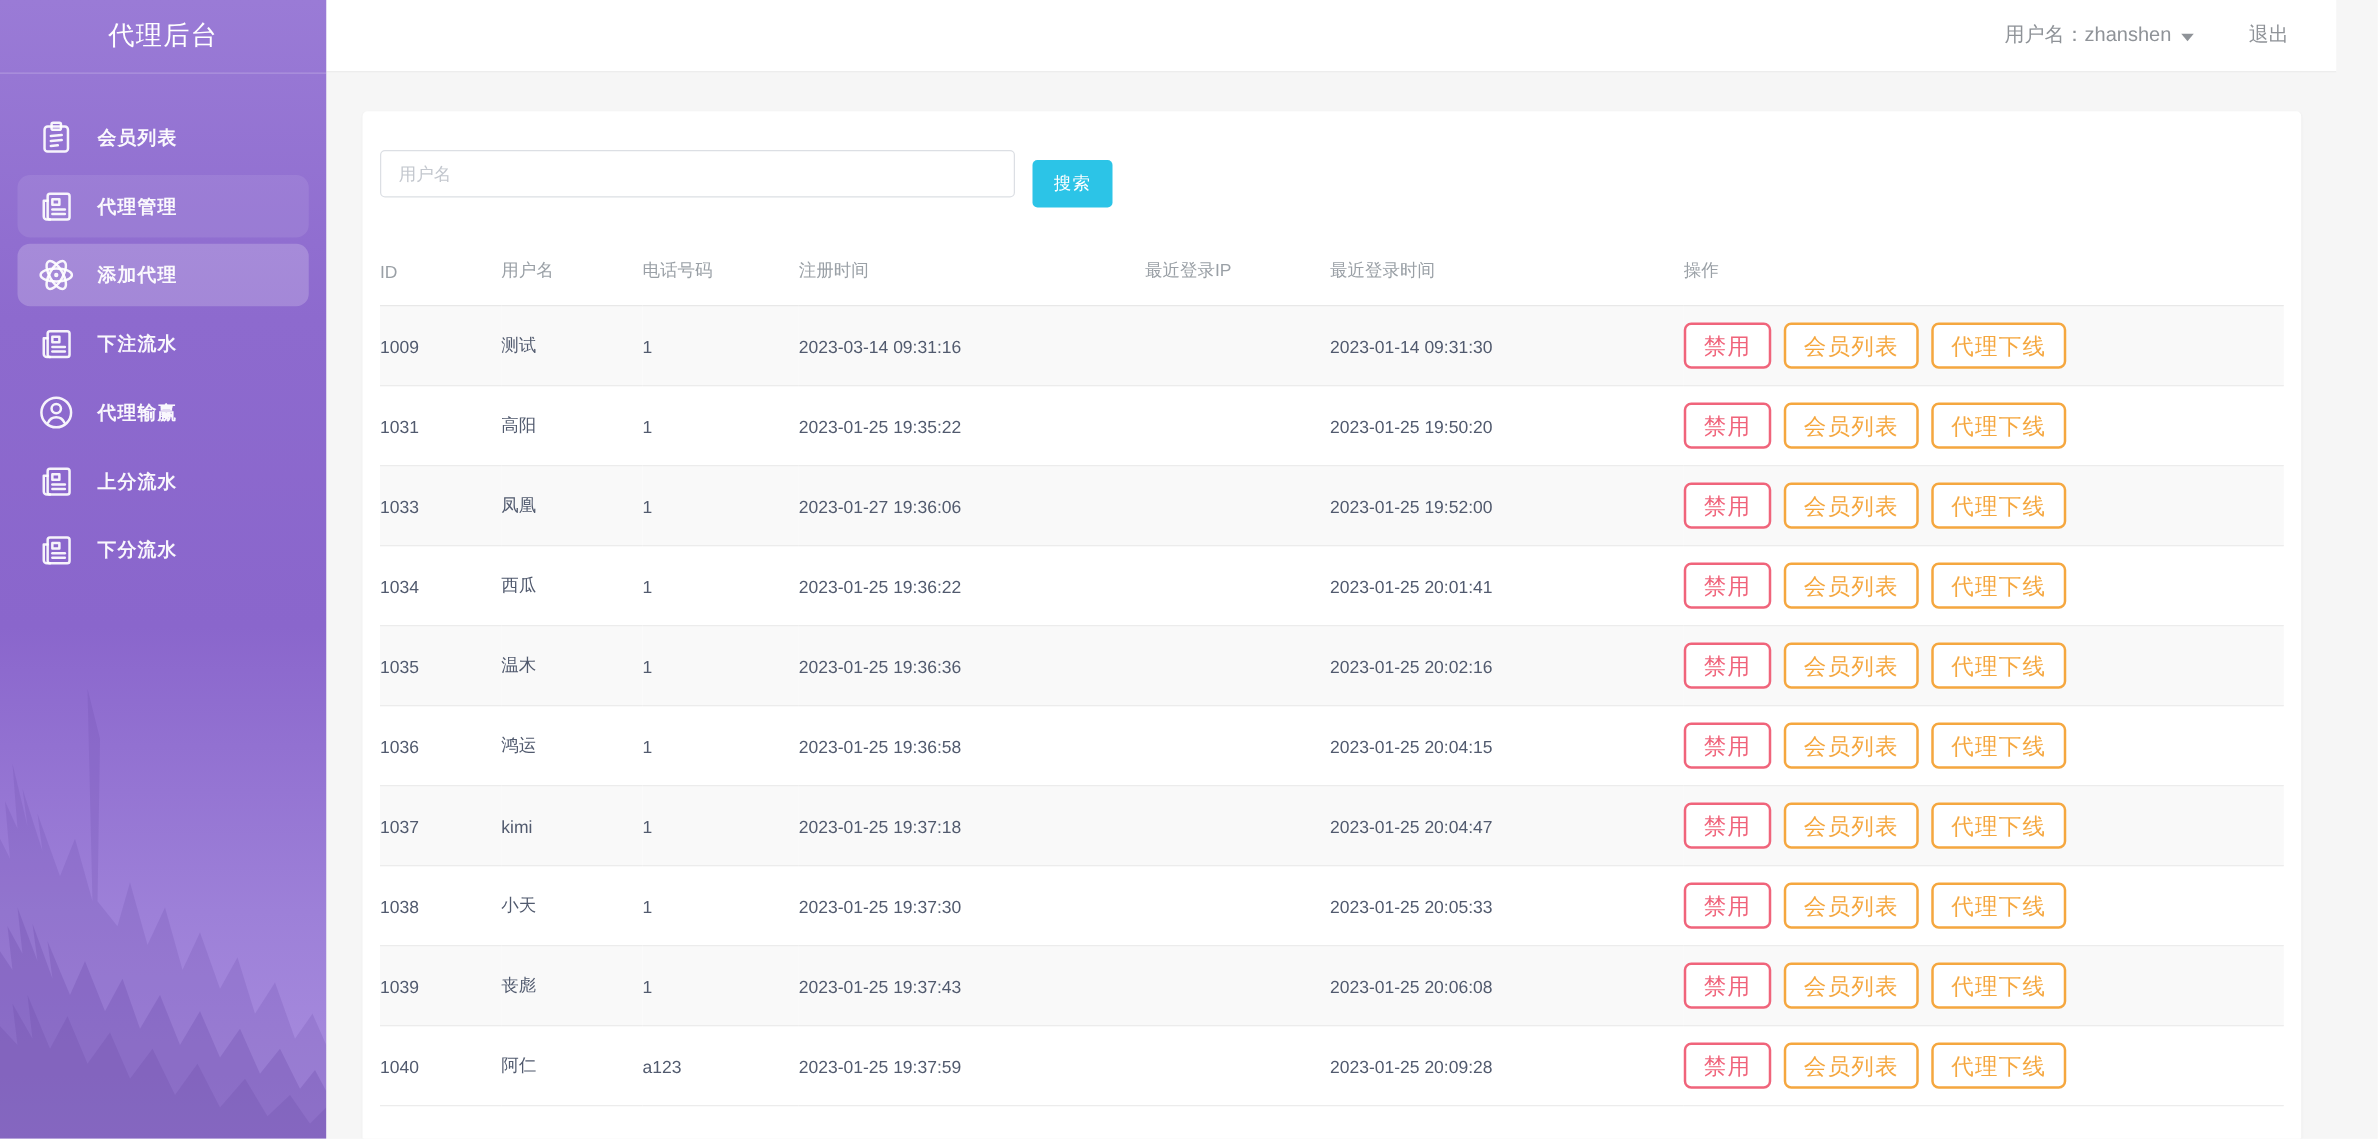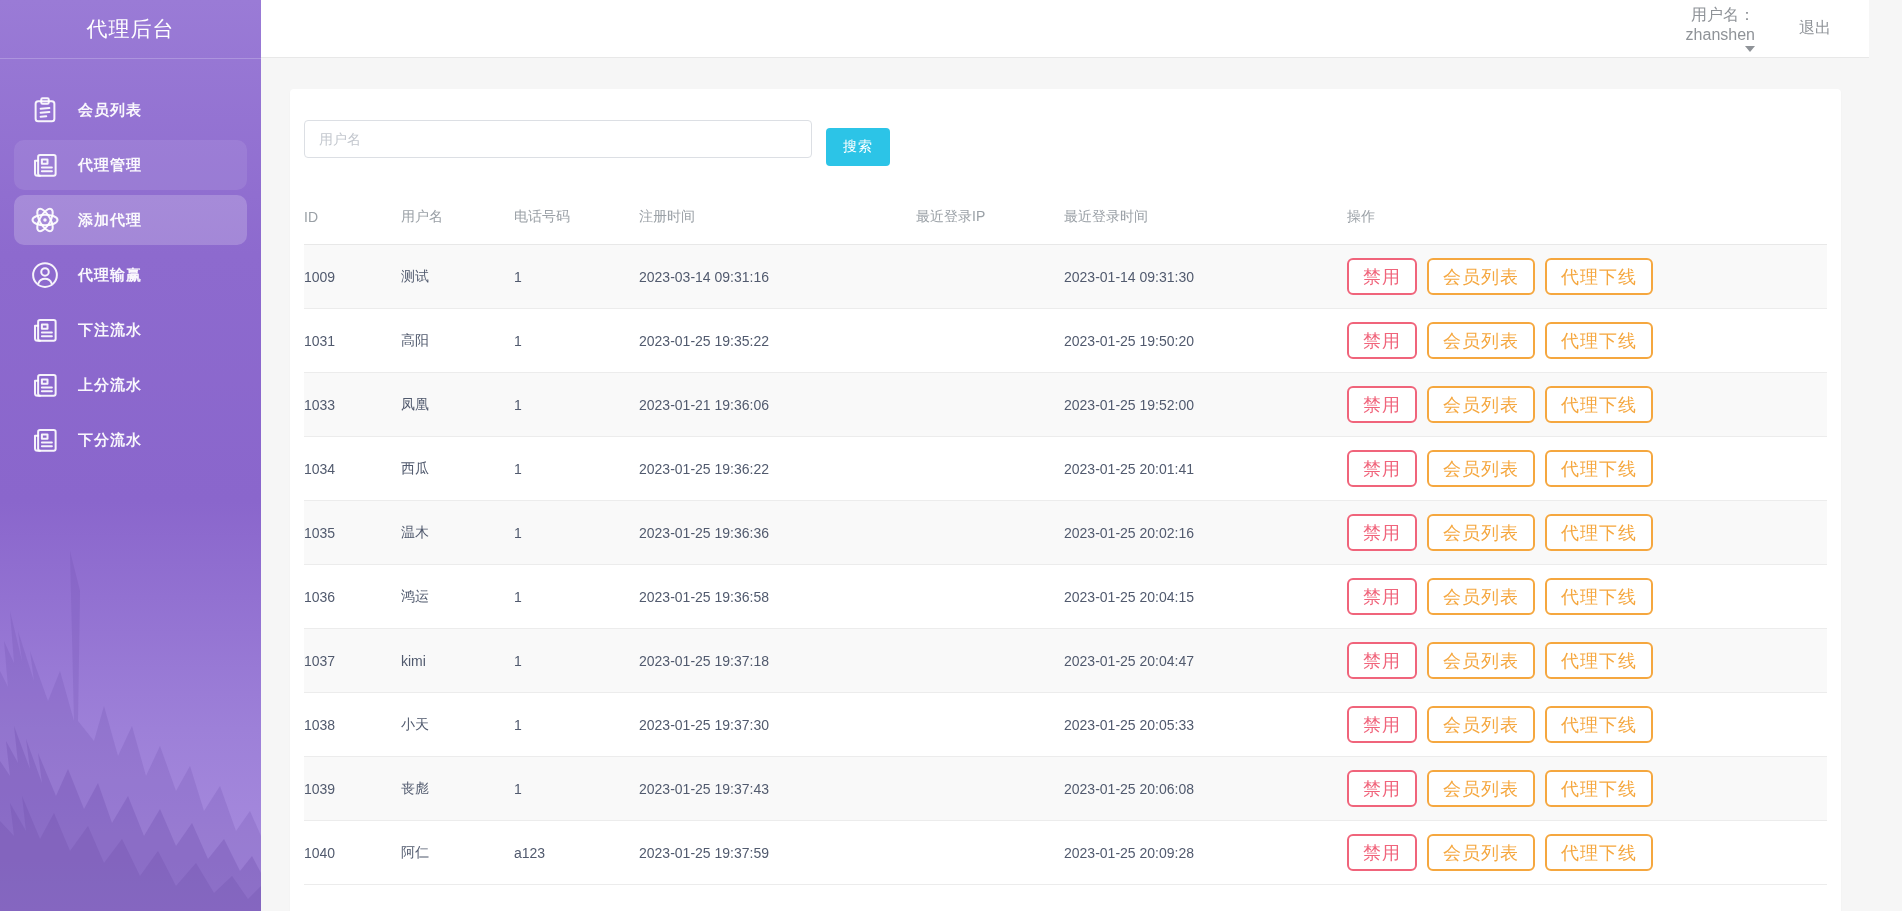--- a/index.html
+++ b/index.html
@@ -22,21 +22,21 @@
   .menu-item.active { background:rgba(255,255,255,.20); }
   .micon { width:34px; height:34px; margin-right:16px; display:flex; align-items:center; justify-content:center; }
   .micon svg { width:30px; height:30px; stroke:rgba(255,255,255,.92); fill:none;
                stroke-width:1.6; stroke-linecap:round; stroke-linejoin:round; }
   .forest { position:absolute; left:0; bottom:0; width:261px; height:420px; z-index:1; }
 
   
   .main { flex:1; display:flex; flex-direction:column; height:911px; }
   .topbar { height:58px; background:#fff; border-bottom:1px solid #e8e8e8;
             display:flex; align-items:center; justify-content:flex-end; padding-right:38px; }
-  .user-menu { color:#8f9398; font-size:16px; display:flex; align-items:flex-end; cursor:pointer;flex-direction:column; }
+  .user-menu { color:#8f9398; font-size:16px; display:flex; align-items:center; cursor:pointer; }
   .caret { width:0; height:0; border-left:5px solid transparent; border-right:5px solid transparent;
            border-top:6px solid #8f9398; margin-left:8px; margin-top:2px; }
   .logout { color:#8f9398; font-size:16px; margin-left:44px; cursor:pointer; }
 
   .content { flex:1; background:#f6f6f6; overflow:hidden; }
   .card { margin:31px 28px 0 29px; background:#fff; border-radius:4px;
           box-shadow:0 1px 2px rgba(0,0,0,.04); padding:23px 14px 0 14px; height:1200px; }
 
   .search-row { display:flex; align-items:center; margin-bottom:26px; }
   .search-input { width:508px; height:38px; border:1px solid #dcdfe4; border-radius:4px;
@@ -100,38 +100,38 @@
               <ellipse cx="12" cy="12" rx="10" ry="4.2" transform="rotate(60 12 12)"></ellipse>
               <ellipse cx="12" cy="12" rx="10" ry="4.2" transform="rotate(120 12 12)"></ellipse>
               <circle cx="12" cy="12" r="1.4" fill="rgba(255,255,255,.92)" stroke="none"></circle>
             </svg>
         </span>
         <span>添加代理</span>
       </div>
       <div class="menu-item">
         <span class="micon">
           <svg viewBox="0 0 24 24">
-              <circle cx="12" cy="12" r="9.5"></circle>
-              <circle cx="12" cy="9.5" r="3"></circle>
-              <path d="M6.8 18.5 a5.6 5.6 0 0 1 10.4 0"></path>
-            </svg>
-        </span>
-        <span>代理输赢</span>
-      </div>
-      <div class="menu-item">
-        <span class="micon">
-          <svg viewBox="0 0 24 24">
               <rect x="6.5" y="4" width="14" height="16.5" rx="1.5"></rect>
               <path d="M6.5 8.5 H4 V18.5 A2 2 0 0 0 6 20.5 H8"></path>
               <rect x="9.5" y="7.5" width="4.5" height="3.5"></rect>
               <line x1="9.5" y1="14" x2="17.5" y2="14"></line>
               <line x1="9.5" y1="17" x2="17.5" y2="17"></line>
             </svg>
         </span>
         <span>下注流水</span>
+      </div>
+      <div class="menu-item">
+        <span class="micon">
+          <svg viewBox="0 0 24 24">
+              <circle cx="12" cy="12" r="9.5"></circle>
+              <circle cx="12" cy="9.5" r="3"></circle>
+              <path d="M6.8 18.5 a5.6 5.6 0 0 1 10.4 0"></path>
+            </svg>
+        </span>
+        <span>代理输赢</span>
       </div>
       <div class="menu-item">
         <span class="micon">
           <svg viewBox="0 0 24 24">
               <rect x="6.5" y="4" width="14" height="16.5" rx="1.5"></rect>
               <path d="M6.5 8.5 H4 V18.5 A2 2 0 0 0 6 20.5 H8"></path>
               <rect x="9.5" y="7.5" width="4.5" height="3.5"></rect>
               <line x1="9.5" y1="14" x2="17.5" y2="14"></line>
               <line x1="9.5" y1="17" x2="17.5" y2="17"></line>
             </svg>
@@ -214,21 +214,21 @@
                 <td>1</td>
                 <td>2023-01-25 19:35:22</td>
                 <td></td>
                 <td>2023-01-25 19:50:20</td>
                 <td><button class="act danger">禁用</button><button class="act warn">会员列表</button><button class="act warn">代理下线</button></td>
               </tr>
               <tr>
                 <td>1033</td>
                 <td>凤凰</td>
                 <td>1</td>
-                <td>2023-01-21 19:36:06</td>
+                <td>2023-01-27 19:36:06</td>
                 <td></td>
                 <td>2023-01-25 19:52:00</td>
                 <td><button class="act danger">禁用</button><button class="act warn">会员列表</button><button class="act warn">代理下线</button></td>
               </tr>
               <tr>
                 <td>1034</td>
                 <td>西瓜</td>
                 <td>1</td>
                 <td>2023-01-25 19:36:22</td>
                 <td></td>

